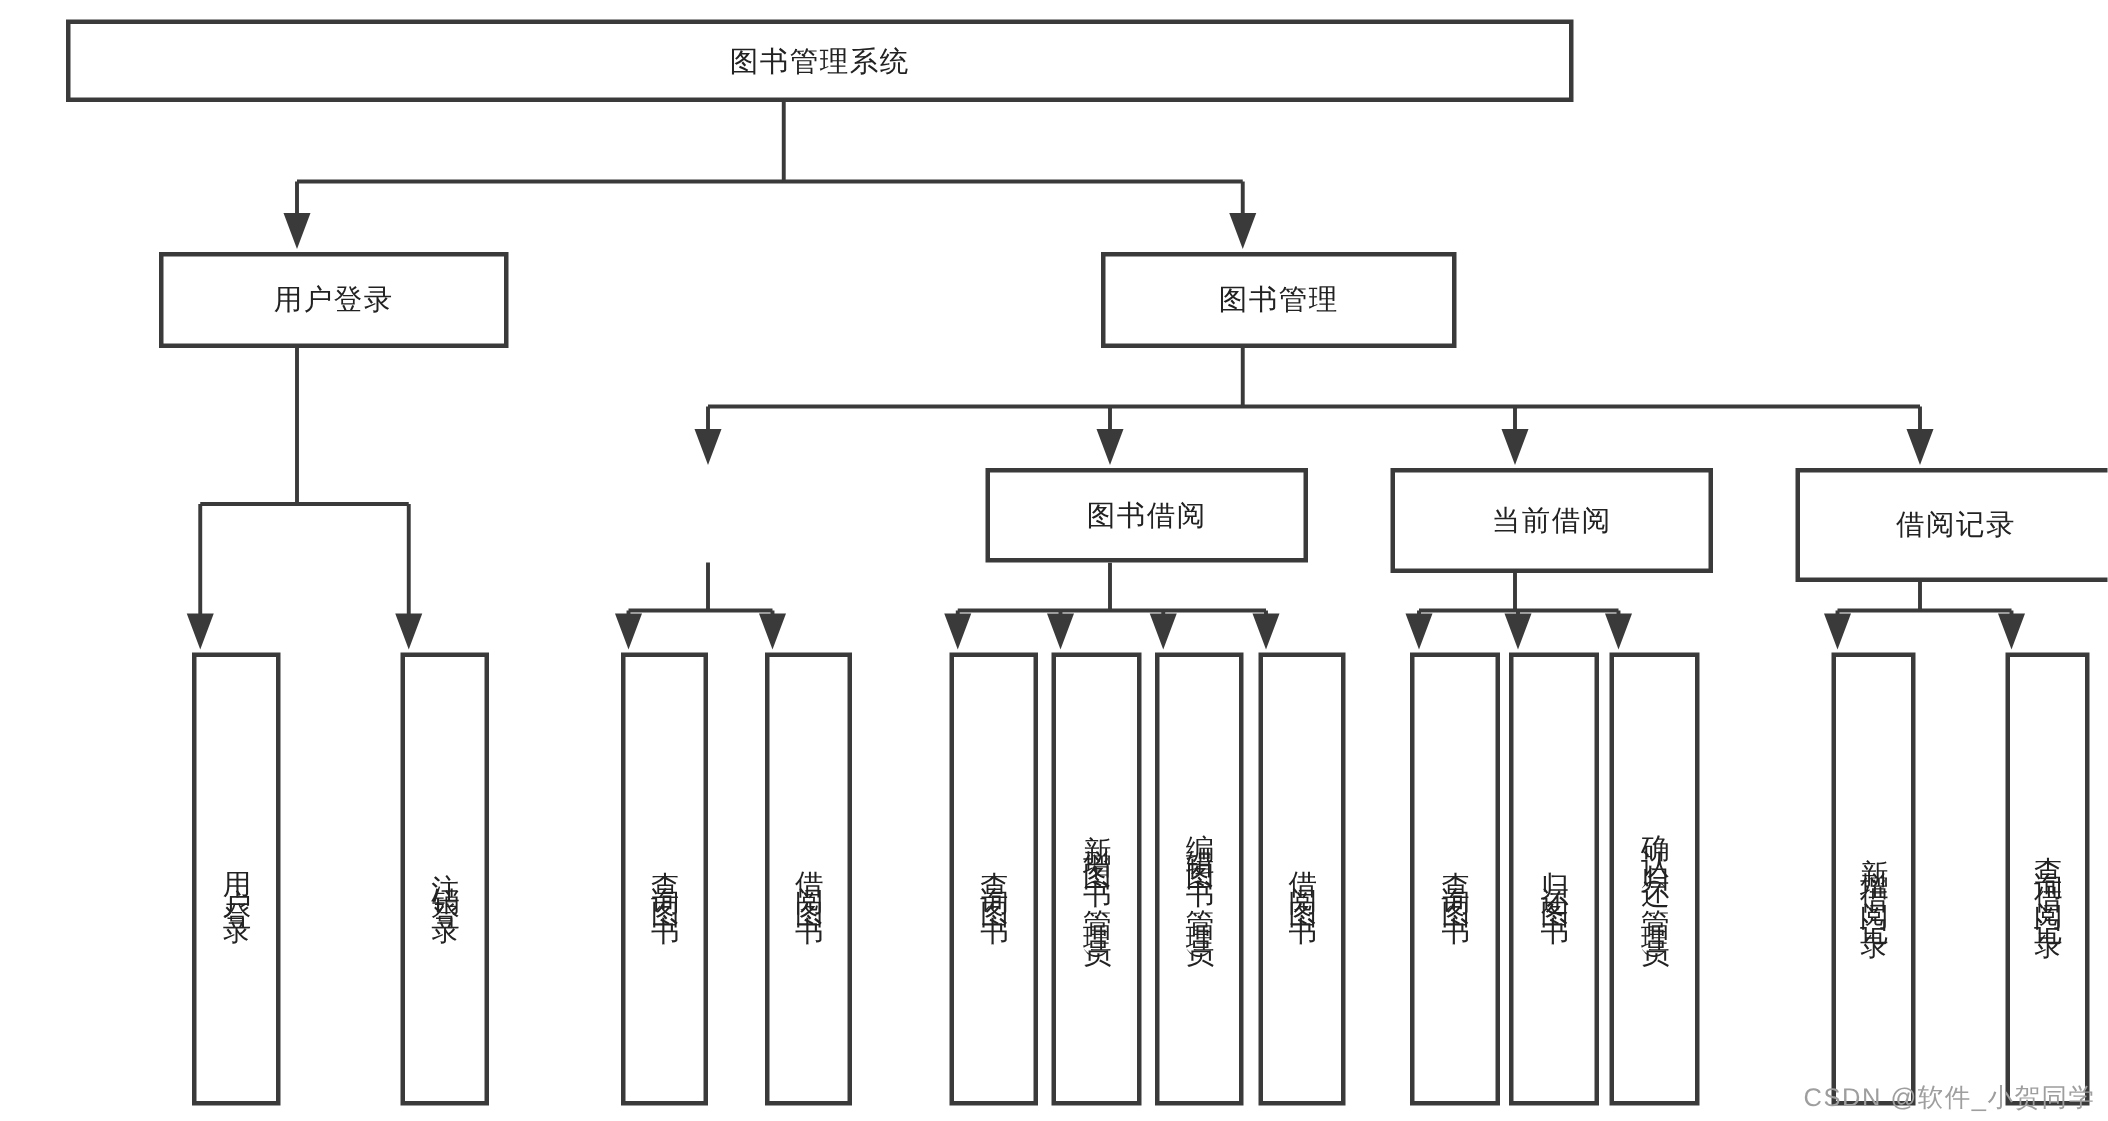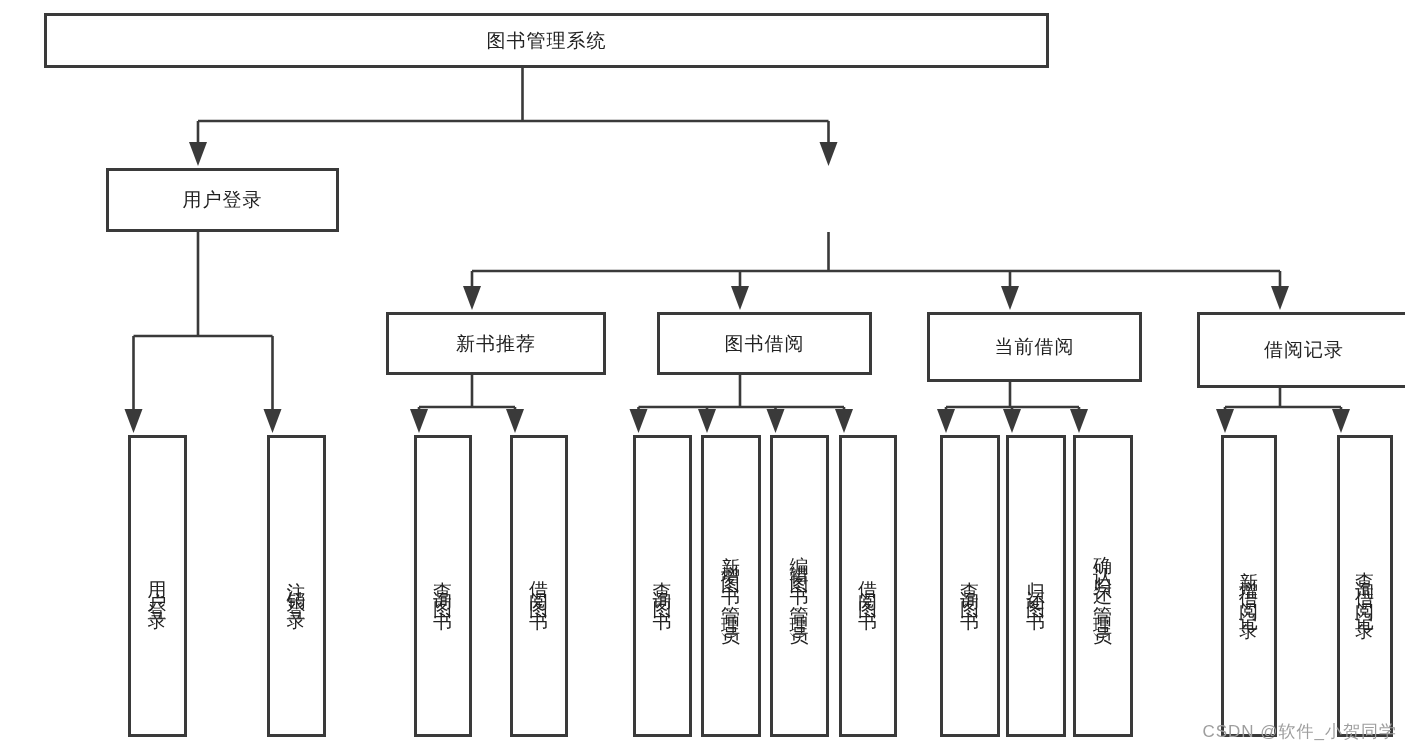--- a/index.html
+++ b/index.html
@@ -119,24 +119,24 @@
     </g>
   </svg>
 
   <div class="box" style="left:20px;top:13px;width:1005px;height:55px">
     <span>图书管理系统</span>
   </div>
 
   <div class="box" style="left:82px;top:168px;width:233px;height:64px">
     <span>用户登录</span>
   </div>
+  <div class="box" style="left:710px;top:168px;width:237px;height:64px">
+    <span>图书管理</span>
+  </div>
 
-  <div class="box" style="left:362px;top:312px;width:220px;height:63px">
-    <span>新书推荐</span>
-  </div>
   <div class="box" style="left:633px;top:312px;width:215px;height:63px">
     <span>图书借阅</span>
   </div>
   <div class="box" style="left:903px;top:312px;width:215px;height:70px">
     <span>当前借阅</span>
   </div>
   <div class="box" style="left:1173px;top:312px;width:214px;height:76px">
     <span>借阅记录</span>
   </div>
 

